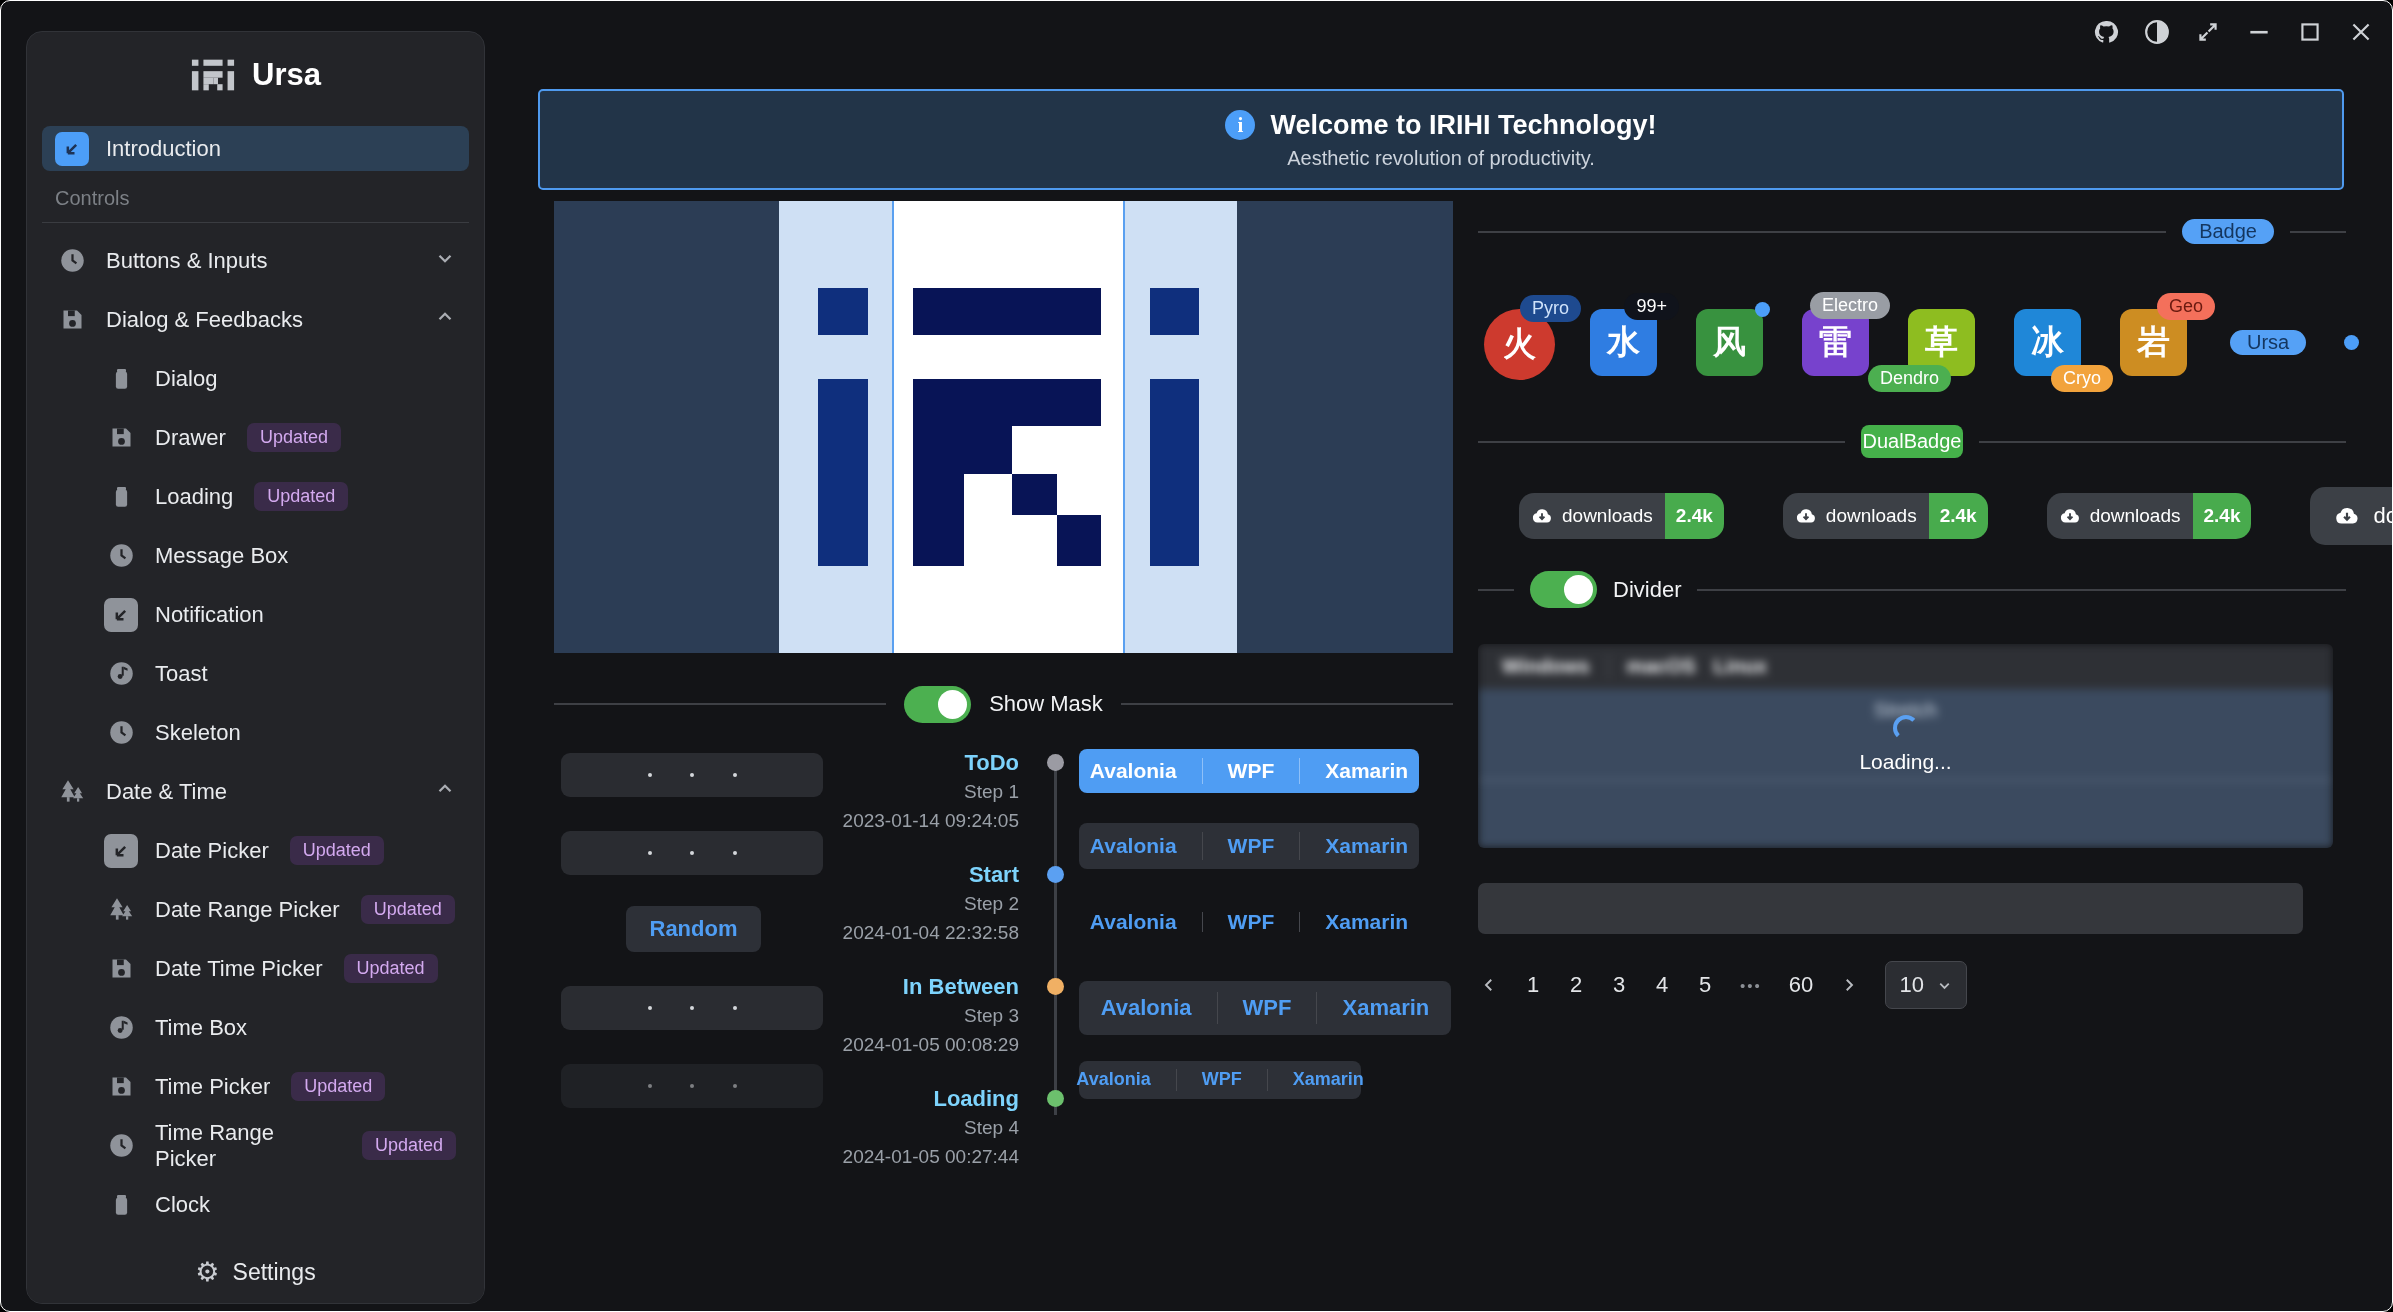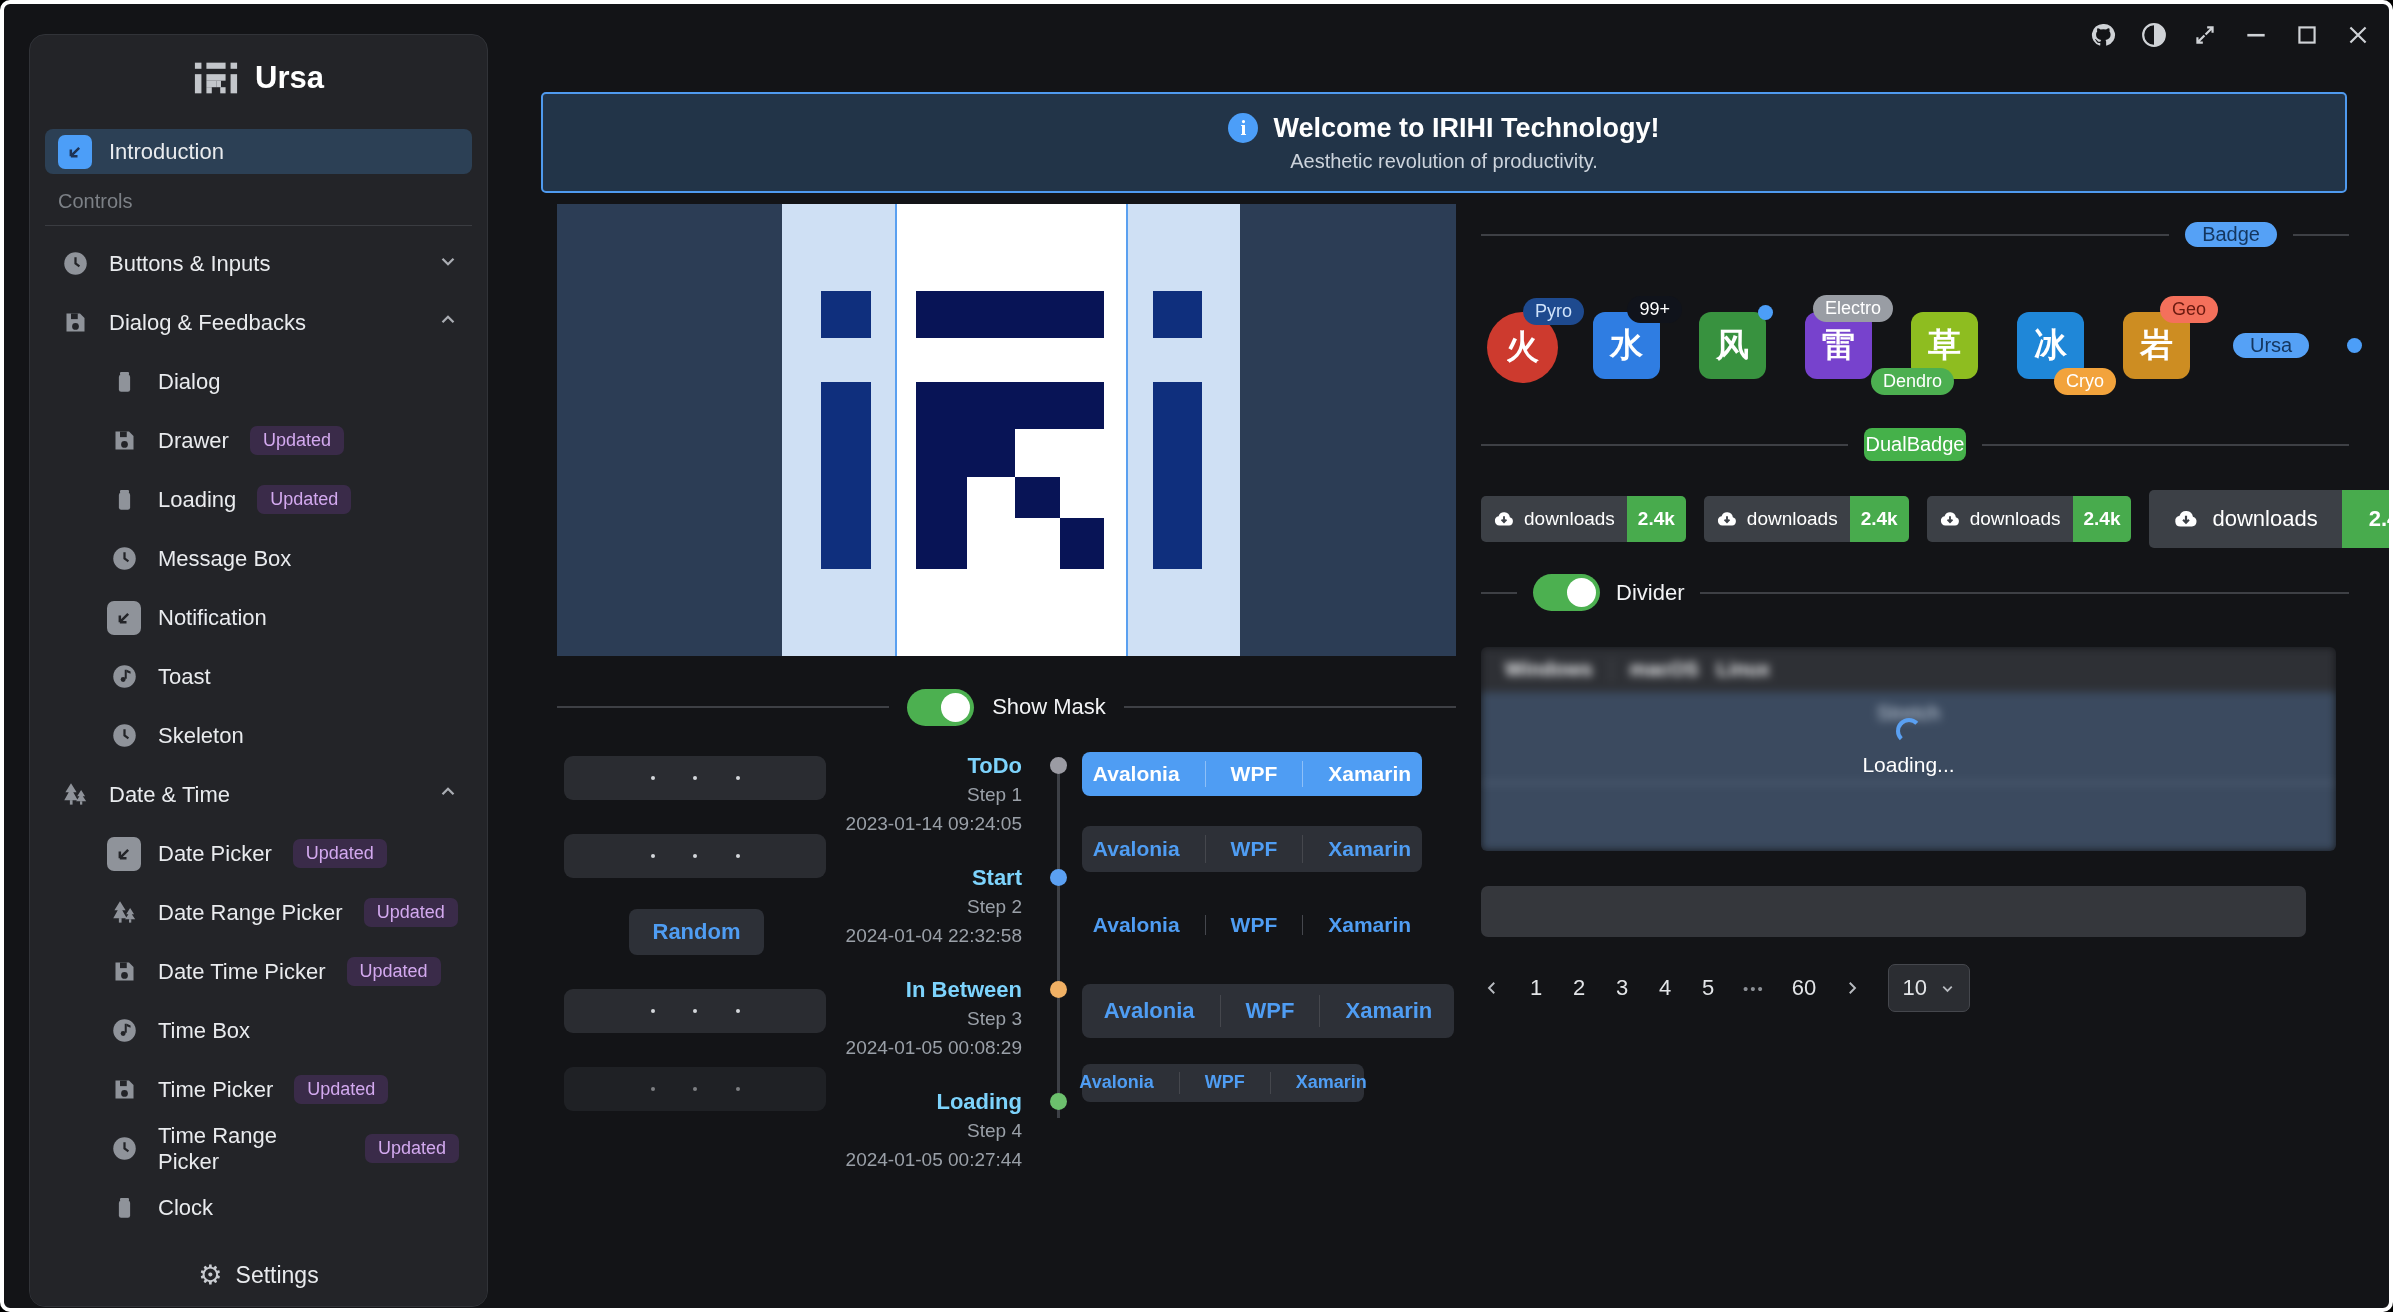--- a/index.html
+++ b/index.html
@@ -1,18 +1,18 @@
 <!DOCTYPE html>
 <html><head>
 <meta charset="utf-8">
 <style>
   * { box-sizing: border-box; margin: 0; padding: 0; }
   body { background:#000; font-family:"Liberation Sans", sans-serif; }
   .window { position:relative; width:2393px; height:1312px; background:#131417;
-    border:4px solid #ffffff; border-radius:10px; overflow:hidden; color:#e8eaed; }
+    border:1px solid #ffffff; border-radius:10px; overflow:hidden; color:#e8eaed; }
 
   
   .titlebar-icons { position:absolute; top:16px; right:16px; display:flex; gap:21px; align-items:center; z-index:50; }
   .tb-ic { width:30px; height:30px; display:flex; align-items:center; justify-content:center; color:#cfd2d6; cursor:pointer; }
   .tb-ic svg { width:26px; height:26px; }
 
   
   .sidebar { position:absolute; left:25px; top:30px; width:459px; height:1273px;
     background:#232428; border:1px solid #313338; border-radius:16px; overflow:hidden; }
   .sb-header { height:86px; display:flex; align-items:center; justify-content:center; gap:16px; }
@@ -124,21 +124,21 @@
   .mb-99 { top:-16px; right:-22px; background:#10131b; color:#fff; }
   .mb-dot { top:-7px; right:-7px; width:15px; height:15px; border-radius:50%; background:#4c9ef8; padding:0; }
   .mb-electro { top:-17px; left:8px; background:#999da4; color:#fff; }
   .mb-dendro { bottom:-16px; left:-40px; background:#4caf50; color:#fff; }
   .mb-cryo { bottom:-16px; right:-32px; background:#f2a33c; color:#fff; }
   .mb-geo { top:-16px; right:-28px; background:#f4705b; color:#6b1a10; }
   .ursa-wrap { display:flex; align-items:center; gap:38px; margin-left:4px; }
   .lone-dot { width:15px; height:15px; border-radius:50%; background:#4c9ef8; }
 
   .dl-row { position:absolute; top:268px; left:0; display:flex; gap:18px; align-items:center; }
-  .dlb { display:flex; height:46px; border-radius:5px; overflow:hidden; font-size:19px; cursor:default; }
+  .dlb { display:flex; height:46px; border-radius:15px; overflow:hidden; font-size:19px; cursor:default;margin-left:41px; }
   .dlb .dl-l { background:#3c4046; color:#fff; display:flex; align-items:center; gap:9px; padding:0 12px; }
   .dlb .dl-r { background:#48ab4d; color:#fff; display:flex; align-items:center; padding:0 11px; font-weight:bold; }
   .dlb svg { width:22px; height:22px; }
   .dlb.big { height:58px; font-size:22px; }
   .dlb.big .dl-l { padding:0 24px; gap:13px; }
   .dlb.big .dl-r { padding:0 27px; }
   .dlb.big svg { width:26px; height:26px; }
 
   .divtog { position:absolute; top:352px; left:0; right:0; display:flex; align-items:center; gap:16px; }
   .divtog-label { font-size:22px; color:#f2f3f5; }

